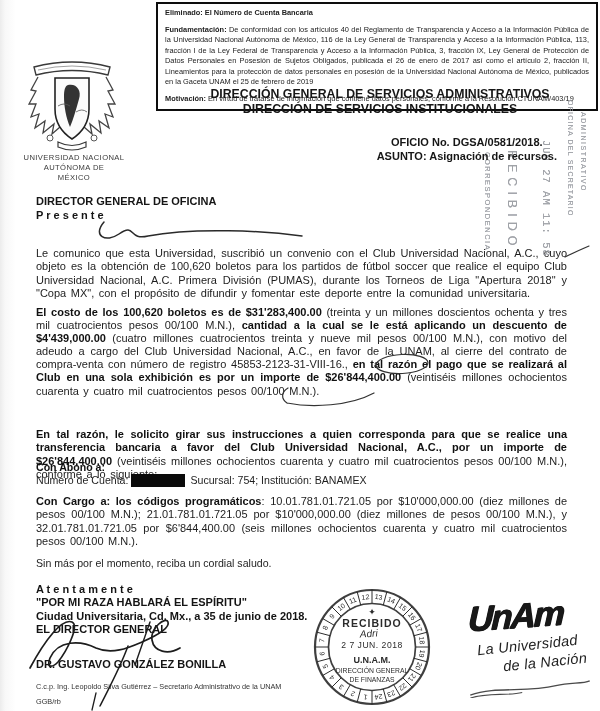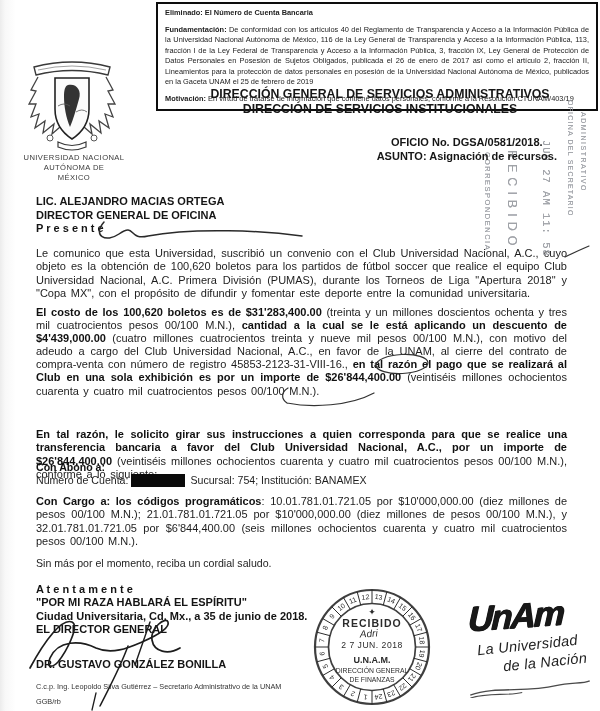--- a/index.html
+++ b/index.html
@@ -124,21 +124,20 @@
     <div>ASUNTO: Asignación de recursos.</div>
   </div>
 
   <div class="vstamp vs-corr">CORRESPONDENCIA</div>
   <div class="vstamp vs-recb">RECIBIDO</div>
   <div class="vstamp vs-date">JUN 27  AM 11: 58</div>
   <div class="vstamp vs-off1">OFICINA DEL SECRETARIO</div>
   <div class="vstamp vs-off2">ADMINISTRATIVO</div>
 
   <div class="recipient">
-    <div>LIC. ALEJANDRO MACIAS ORTEGA</div>
     <div>DIRECTOR GENERAL DE OFICINA</div>
     <div>P r e s e n t e</div>
   </div>
 
   <svg class="ink" style="left:90px;top:216px;" width="230" height="30" viewBox="0 0 230 30">
     <path d="M14,6 C2,20 16,27 29,18 C46,6 38,25 58,20 C105,11 175,15 212,20" fill="none" stroke="#2a2a2a" stroke-width="1.5" stroke-linecap="round"></path>
   </svg>
 
   <p class="para p1">Le comunico que esta Universidad, suscribió un convenio con el Club Universidad Nacional, A.C., cuyo objeto es la obtención de 100,620 boletos para los partidos de fútbol soccer que realice el equipo Club Universidad Nacional, A.C. Primera División (PUMAS), durante los Torneos de Liga "Apertura 2018" y "Copa MX", con el propósito de difundir y fomentar este deporte entre la comunidad universitaria.</p>
 

